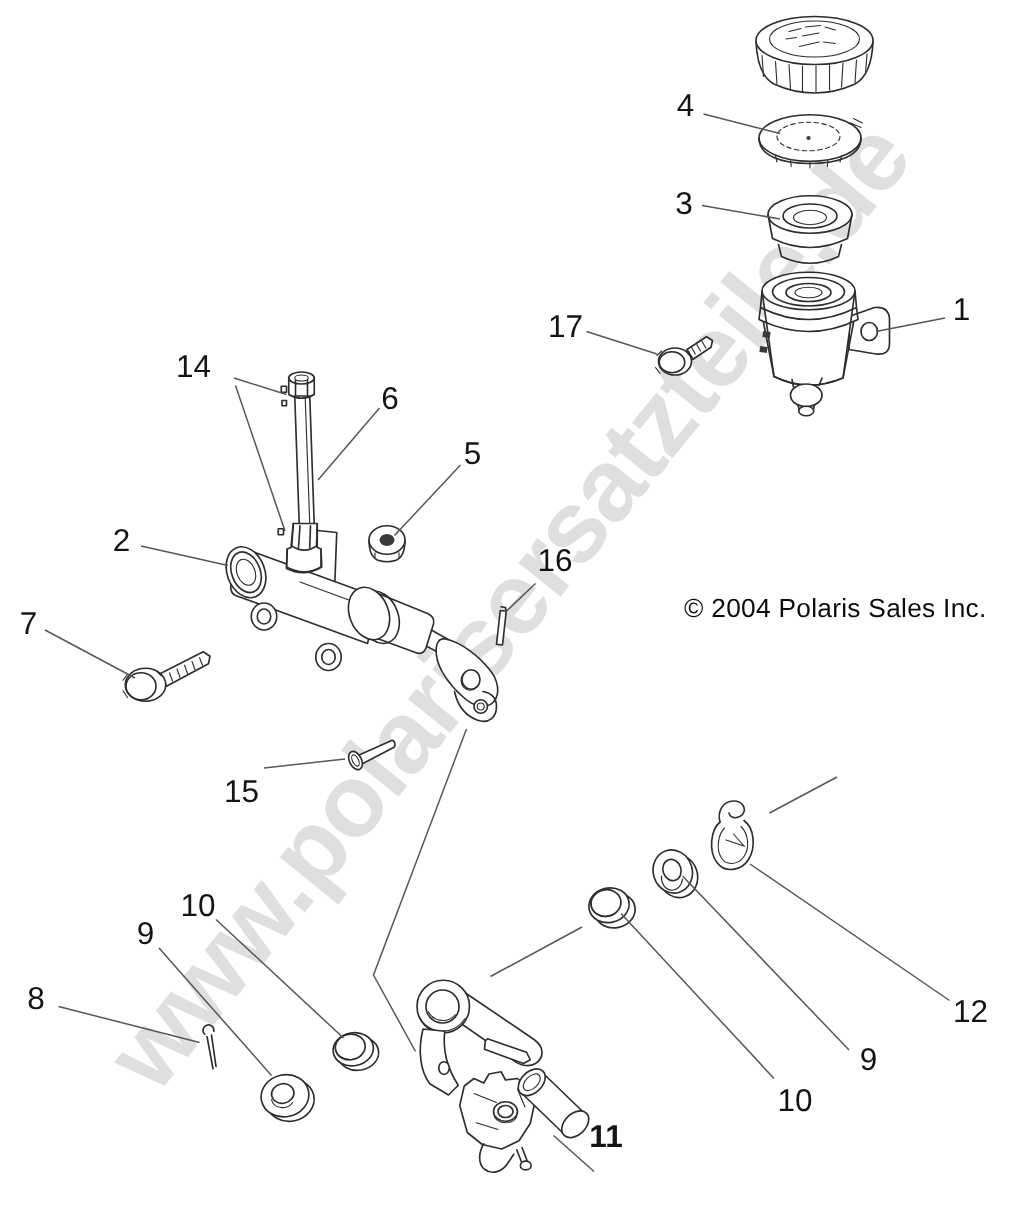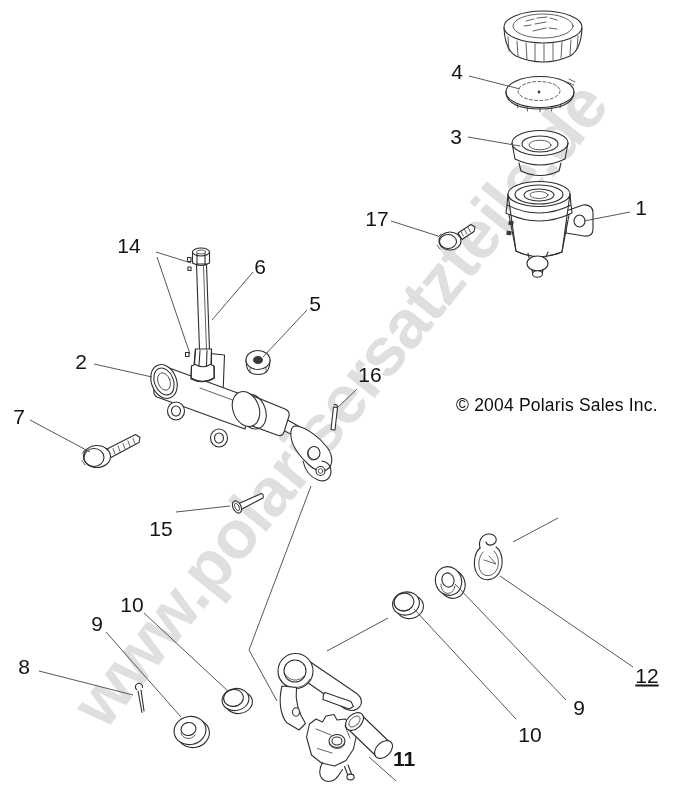--- a/index.html
+++ b/index.html
@@ -251,21 +251,21 @@
       <div class="callout" style="left: 81px; top: 361px;">2</div>
       <div class="callout" style="left: 456px; top: 136px;">3</div>
       <div class="callout" style="left: 457px; top: 71px;">4</div>
       <div class="callout" style="left: 315px; top: 303px;">5</div>
       <div class="callout" style="left: 260px; top: 266px;">6</div>
       <div class="callout" style="left: 19px; top: 416px;">7</div>
       <div class="callout" style="left: 24px; top: 666px;">8</div>
       <div class="callout" style="left: 97px; top: 623px;">9</div>
       <div class="callout" style="left: 132px; top: 604px;">10</div>
       <div class="callout" style="left: 404px; top: 758px; font-weight: bold;">11</div>
-      <div class="callout" style="left: 647px; top: 675px; text-decoration: underline;">12</div>
+      <div class="callout" style="left: 647px; top: 675px;">12</div>
       <div class="callout" style="left: 377px; top: 218px;">17</div>
       <div class="callout" style="left: 129px; top: 245px;">14</div>
       <div class="callout" style="left: 161px; top: 528px;">15</div>
       <div class="callout" style="left: 370px; top: 374px; text-align: center;">16</div>
       <div class="callout" style="left: 579px; top: 707px;">9</div>
       <div class="callout" style="left: 530px; top: 734px;">10</div>
     </div>
 
   <div class="copyright" style="left: 456px; top: 395px;">© 2004 Polaris Sales Inc.</div>
 

